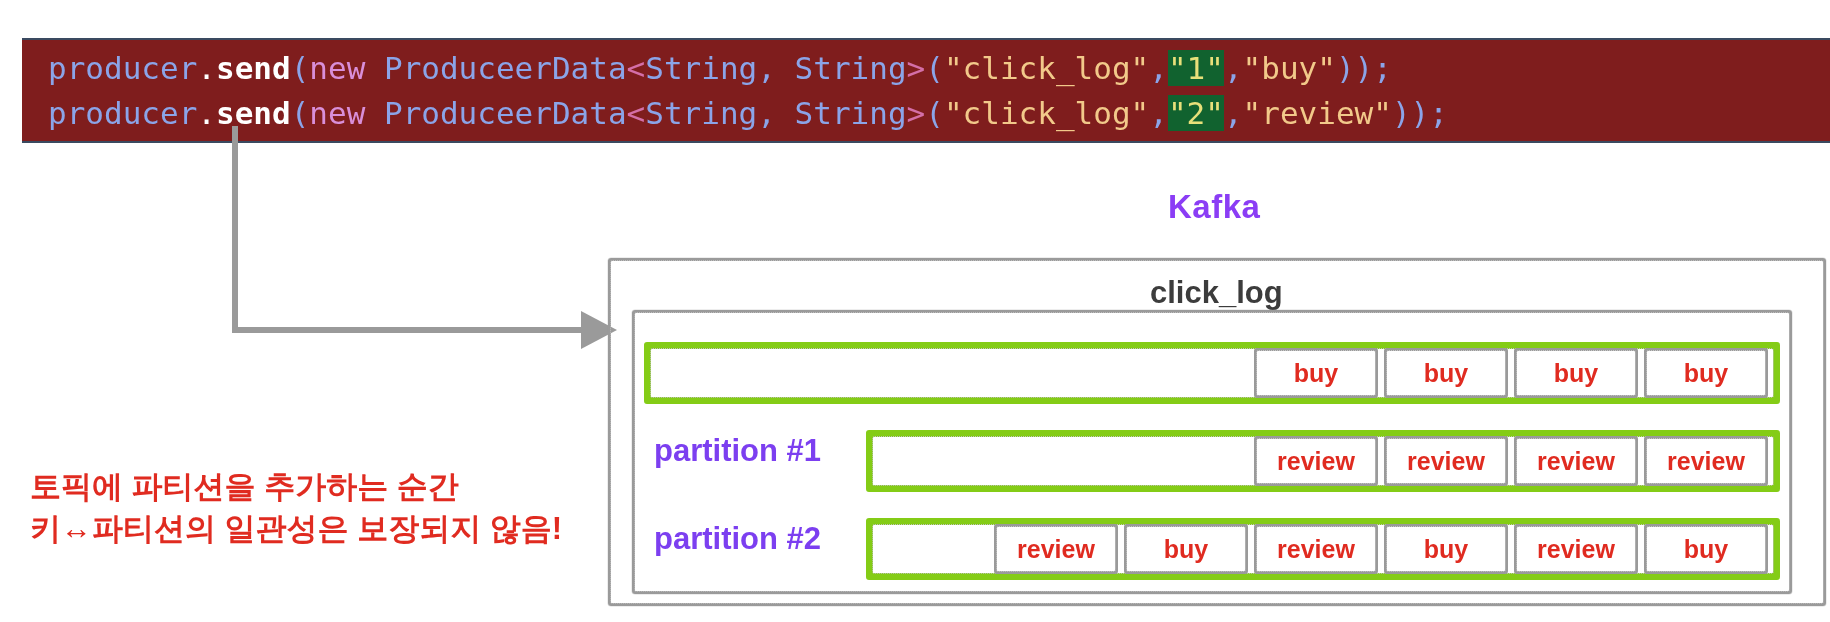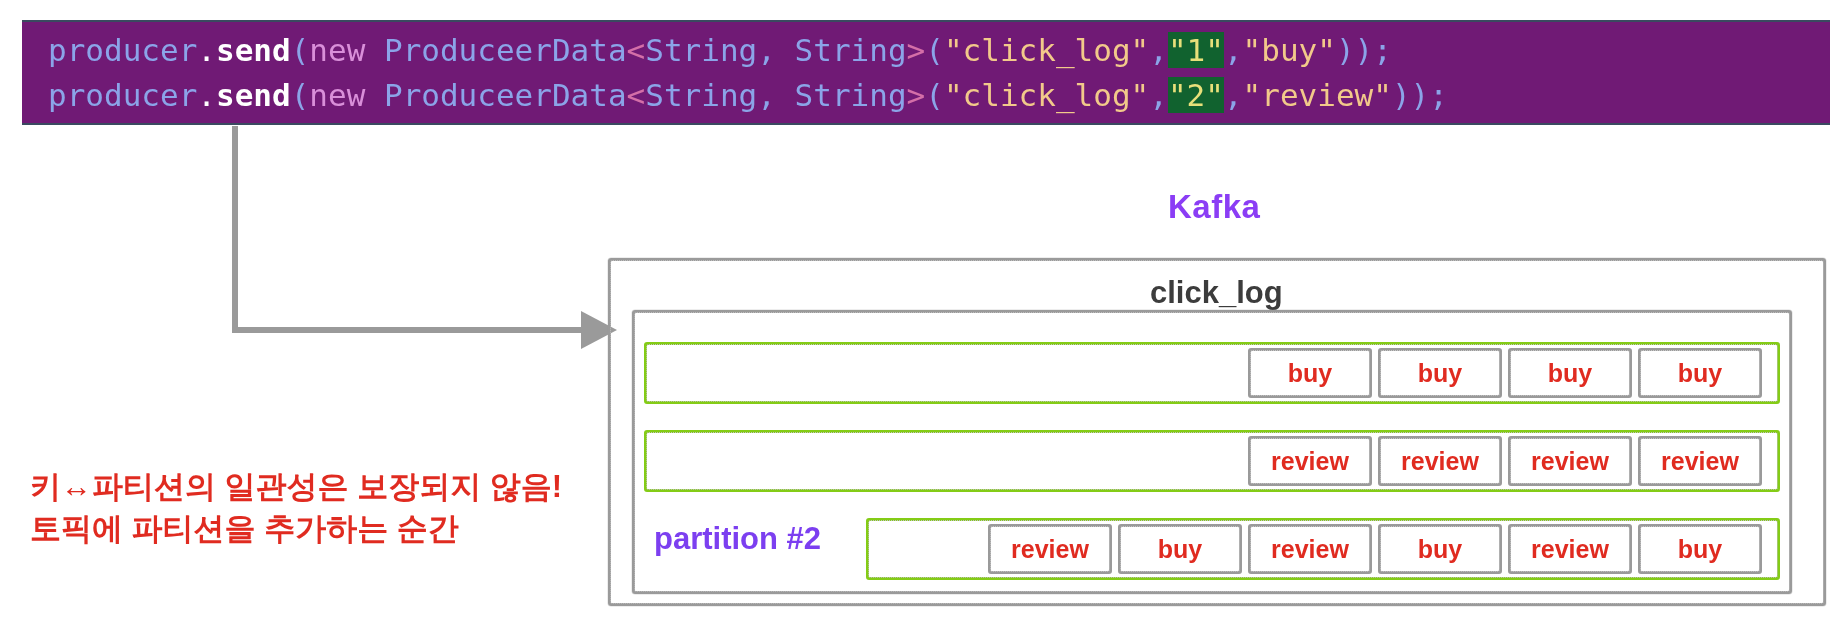--- a/index.html
+++ b/index.html
@@ -10,23 +10,23 @@
   body {
     width: 1830px; height: 622px;
     position: relative;
     font-family: "Liberation Sans", "DejaVu Sans", sans-serif;
     overflow: hidden;
   }
 
   
   .code-block {
     position: absolute;
-    left: 22px; top: 20px;
+    left: 22px; top: 38px;
     width: 1808px; height: 105px;
-    background: #701a75;
+    background: #7f1d1d;
     padding: 6px 0 6px 26px;
     border-top: 2px solid #3a4a60;
     border-bottom: 2px solid #3a4a60;
     font-family: "DejaVu Sans Mono", "Liberation Mono", monospace;
     font-size: 31px;
     line-height: 45px;
     white-space: nowrap;
     letter-spacing: 0px;
   }
   .code-line { height: 45px; }
@@ -126,26 +126,26 @@
     color: #7c3ff0;
     font-weight: bold;
     font-size: 31px;
     padding-left: 10px;
   }
 
   .ptrack {
     position: relative;
     flex: 1 1 auto;
     height: 62px;
-    border: 3px solid #84cc16;
+    border: 7px solid #84cc16;
     border-radius: 3px;
     display: flex;
     align-items: center;
     justify-content: flex-end;
-    padding: 0 15px;
+    padding: 0 5px;
     gap: 6px;
     margin-top: 20px;
   }
   .ptrack::before {
     content: "";
     position: absolute;
     left: -1px; top: -1px; right: -1px; bottom: -1px;
     border: 1px dotted #c2c2c2;
     border-radius: 3px;
     pointer-events: none;
@@ -182,22 +182,22 @@
   <div class="code-line"><span class="tk-var">producer</span><span class="tk-dot">.</span><span class="tk-fn">send</span><span class="tk-punc">(</span><span class="tk-kw">new </span><span class="tk-cls">ProduceerData</span><span class="tk-angle">&lt;</span><span class="tk-cls">String, String</span><span class="tk-angle">&gt;</span><span class="tk-punc">(</span><span class="tk-str">"click_log"</span><span class="tk-punc">,</span><span class="tk-hl">"1"</span><span class="tk-punc">,</span><span class="tk-str">"buy"</span><span class="tk-punc">));</span></div>
   <div class="code-line"><span class="tk-var">producer</span><span class="tk-dot">.</span><span class="tk-fn">send</span><span class="tk-punc">(</span><span class="tk-kw">new </span><span class="tk-cls">ProduceerData</span><span class="tk-angle">&lt;</span><span class="tk-cls">String, String</span><span class="tk-angle">&gt;</span><span class="tk-punc">(</span><span class="tk-str">"click_log"</span><span class="tk-punc">,</span><span class="tk-hl">"2"</span><span class="tk-punc">,</span><span class="tk-str">"review"</span><span class="tk-punc">));</span></div>
 </div>
 
 <svg class="arrow-svg" viewBox="0 0 400 260" xmlns="http://www.w3.org/2000/svg">
   <path d="M 10 0 L 10 204 L 362 204" fill="none" stroke="#9a9a9a" stroke-width="6" stroke-linecap="butt" stroke-linejoin="miter"></path>
   <polygon points="356,185 392,204 356,223" fill="#9a9a9a"></polygon>
 </svg>
 
 <div class="note">
+  <div>토픽에 파티션을 추가하는 순간</div>
   <div>키↔파티션의 일관성은 보장되지 않음!</div>
-  <div>토픽에 파티션을 추가하는 순간</div>
 </div>
 
 <div class="kafka-label">Kafka</div>
 
 <div class="sketch kafka-box"></div>
 
 <div class="topic-label">click_log</div>
 
 <div class="sketch topic-box"></div>
 
@@ -214,20 +214,21 @@
         <div class="cell">
           <span>buy</span>
         </div>
         <div class="cell">
           <span>buy</span>
         </div>
       </div>
   </div>
 
   <div class="prow prow-1">
+    <div class="plabel">partition #1</div>
     <div class="ptrack">
         <div class="cell">
           <span>review</span>
         </div>
         <div class="cell">
           <span>review</span>
         </div>
         <div class="cell">
           <span>review</span>
         </div>

